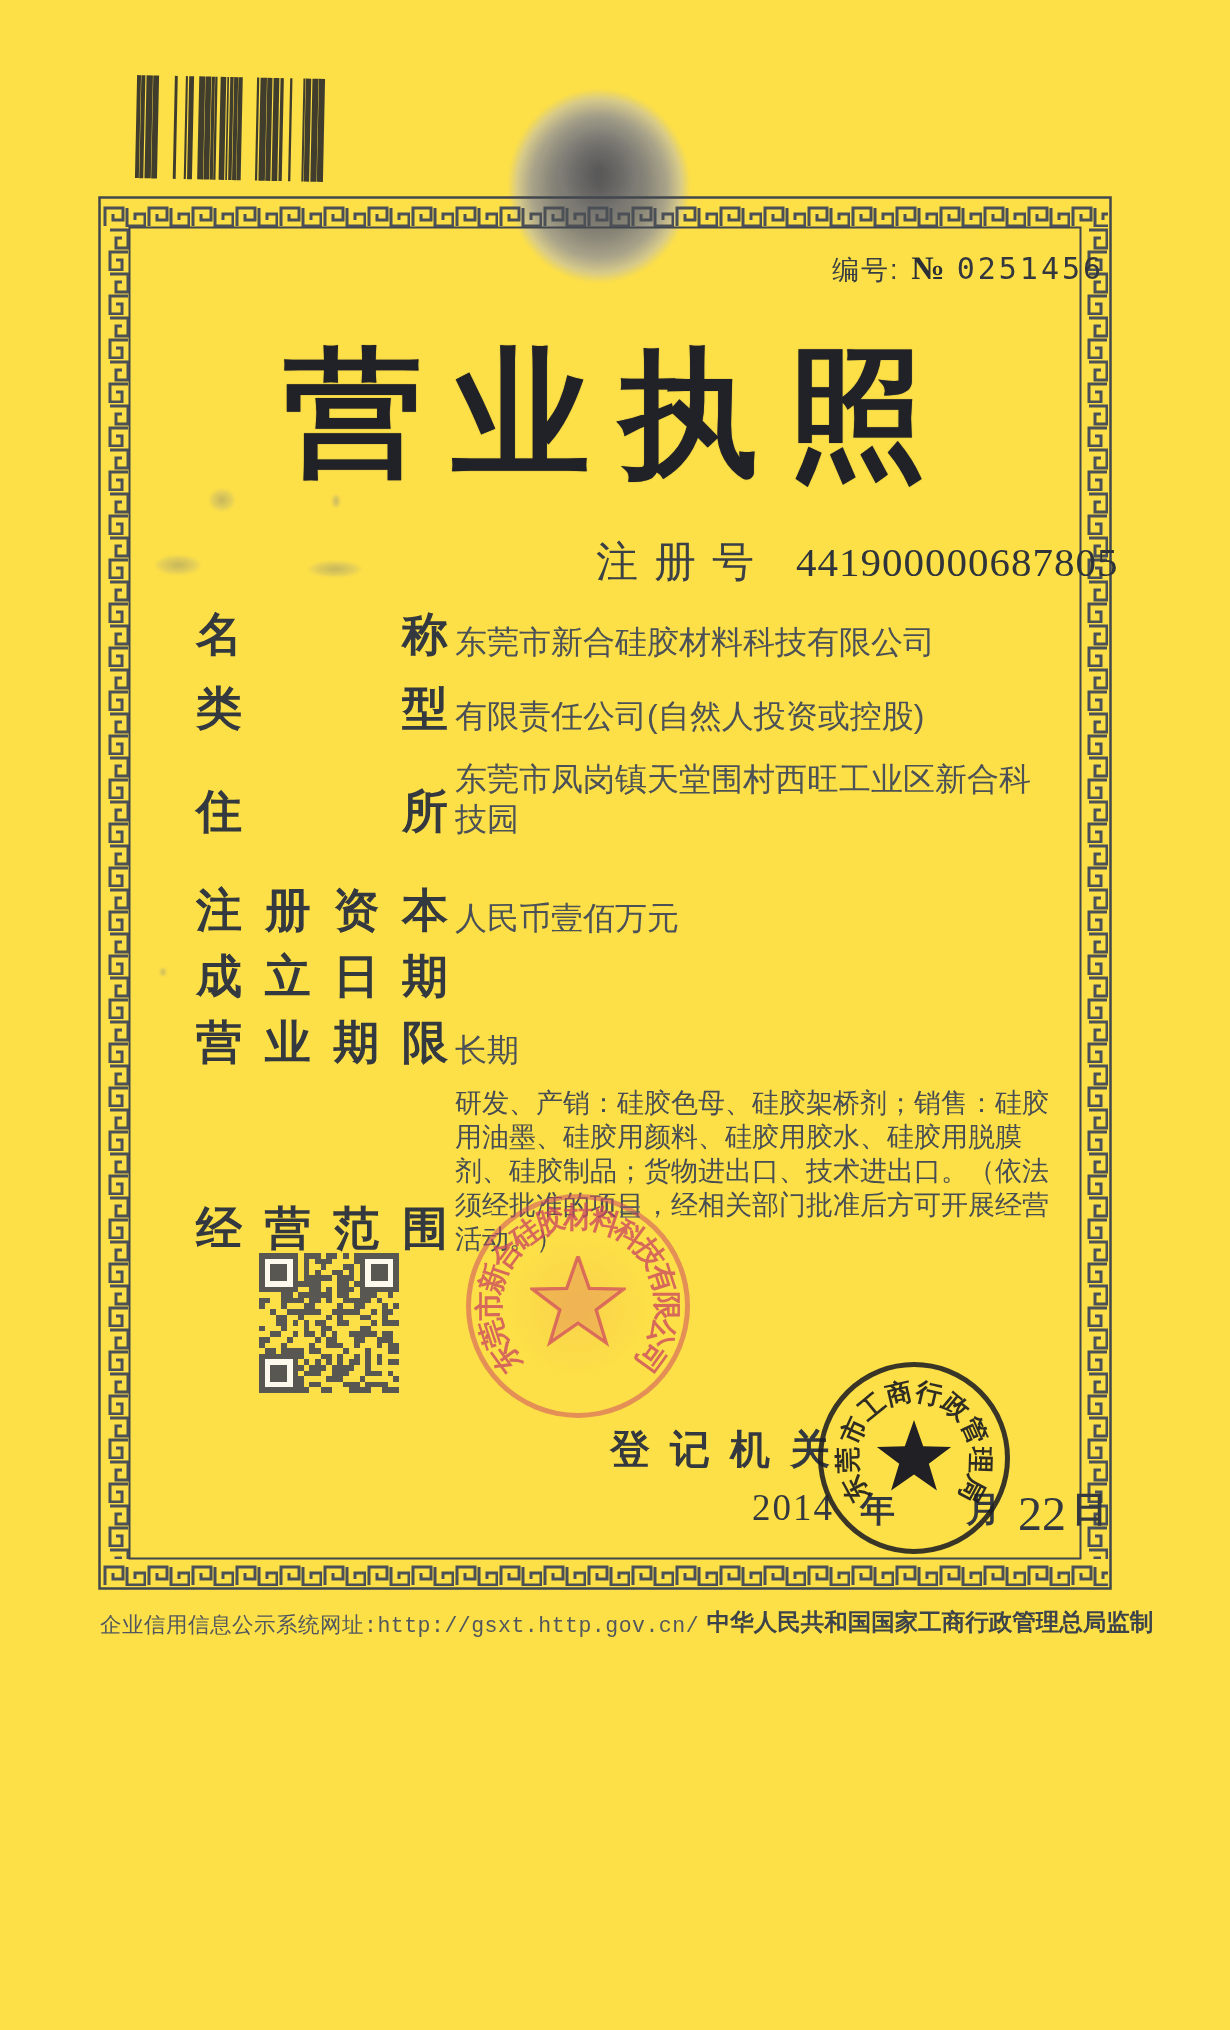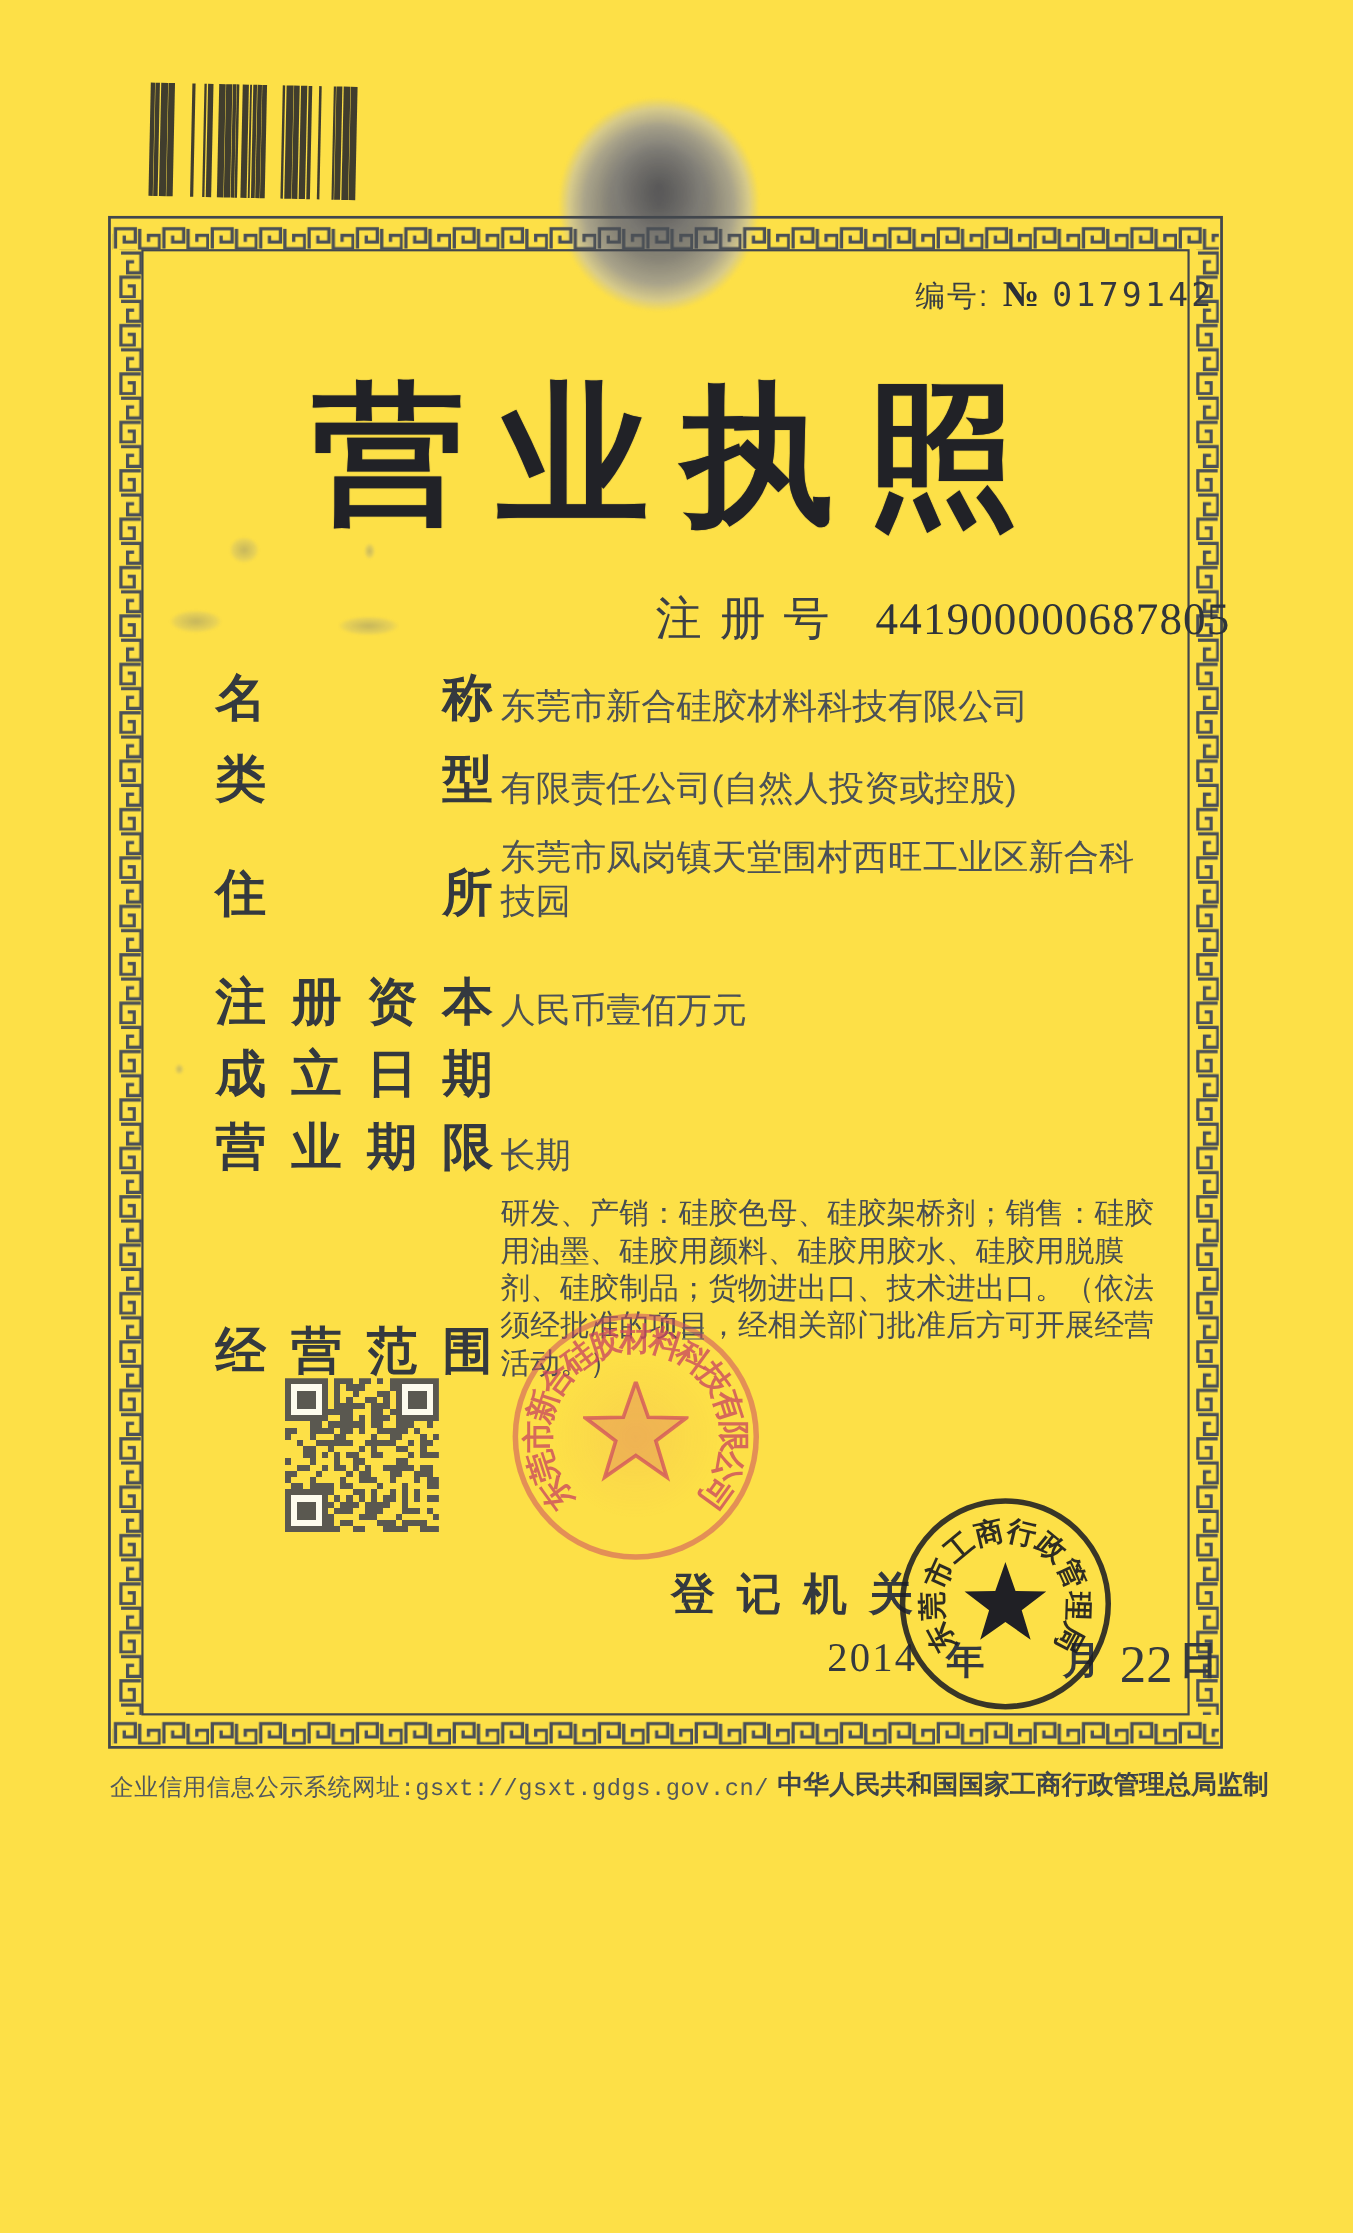--- a/index.html
+++ b/index.html
@@ -132,21 +132,21 @@
         <rect width="27" height="1332" fill="url(#mv)"></rect>
       </g>
     <g transform="translate(983,31)">
         <rect width="27" height="1332" fill="url(#mv)"></rect>
       </g>
   </svg>
 
   <div class="serial">
     <span class="serial-label">编号:</span>
     <span class="serial-numero">№</span>
-    <span class="serial-number">0179142</span>
+    <span class="serial-number">0251456</span>
   </div>
 
   <div class="doc-title">营业执照</div>
 
   <div class="regline">
     <span class="reg-label">注册号</span>
     <span class="reg-number">441900000687805</span>
   </div>
 
   <div class="row" style="top:608px">
@@ -465,21 +465,21 @@
       <span style="font-size: 26px; color: rgba(28, 28, 33, 0.92); transform: translate(-50%, -50%) rotate(-65.5556deg) translateY(-66px);">市</span>
       <span style="font-size: 26px; color: rgba(28, 28, 33, 0.92); transform: translate(-50%, -50%) rotate(-39.3333deg) translateY(-66px);">工</span>
       <span style="font-size: 26px; color: rgba(28, 28, 33, 0.92); transform: translate(-50%, -50%) rotate(-13.1111deg) translateY(-66px);">商</span>
       <span style="font-size: 26px; color: rgba(28, 28, 33, 0.92); transform: translate(-50%, -50%) rotate(13.1111deg) translateY(-66px);">行</span>
       <span style="font-size: 26px; color: rgba(28, 28, 33, 0.92); transform: translate(-50%, -50%) rotate(39.3333deg) translateY(-66px);">政</span>
       <span style="font-size: 26px; color: rgba(28, 28, 33, 0.92); transform: translate(-50%, -50%) rotate(65.5556deg) translateY(-66px);">管</span>
       <span style="font-size: 26px; color: rgba(28, 28, 33, 0.92); transform: translate(-50%, -50%) rotate(91.7778deg) translateY(-66px);">理</span>
       <span style="font-size: 26px; color: rgba(28, 28, 33, 0.92); transform: translate(-50%, -50%) rotate(118deg) translateY(-66px);">局</span>
     </div>
 
-  <div class="footer-left">企业信用信息公示系统网址:gsxt://gsxt.gdgs.gov.cn/</div>
+  <div class="footer-left">企业信用信息公示系统网址:http://gsxt.http.gov.cn/</div>
   <div class="footer-right">中华人民共和国国家工商行政管理总局监制</div>
 
   <div class="artifact" style="left:205px;top:485px;width:34px;height:30px"></div>
   <div class="artifact" style="left:330px;top:492px;width:12px;height:18px"></div>
   <div class="artifact" style="left:148px;top:552px;width:60px;height:26px"></div>
   <div class="artifact" style="left:300px;top:558px;width:70px;height:22px"></div>
   <div class="artifact" style="left:158px;top:966px;width:10px;height:12px"></div>
   <div class="artifact-lines" style="left:620px;top:1206px"></div>
 
 </div>

